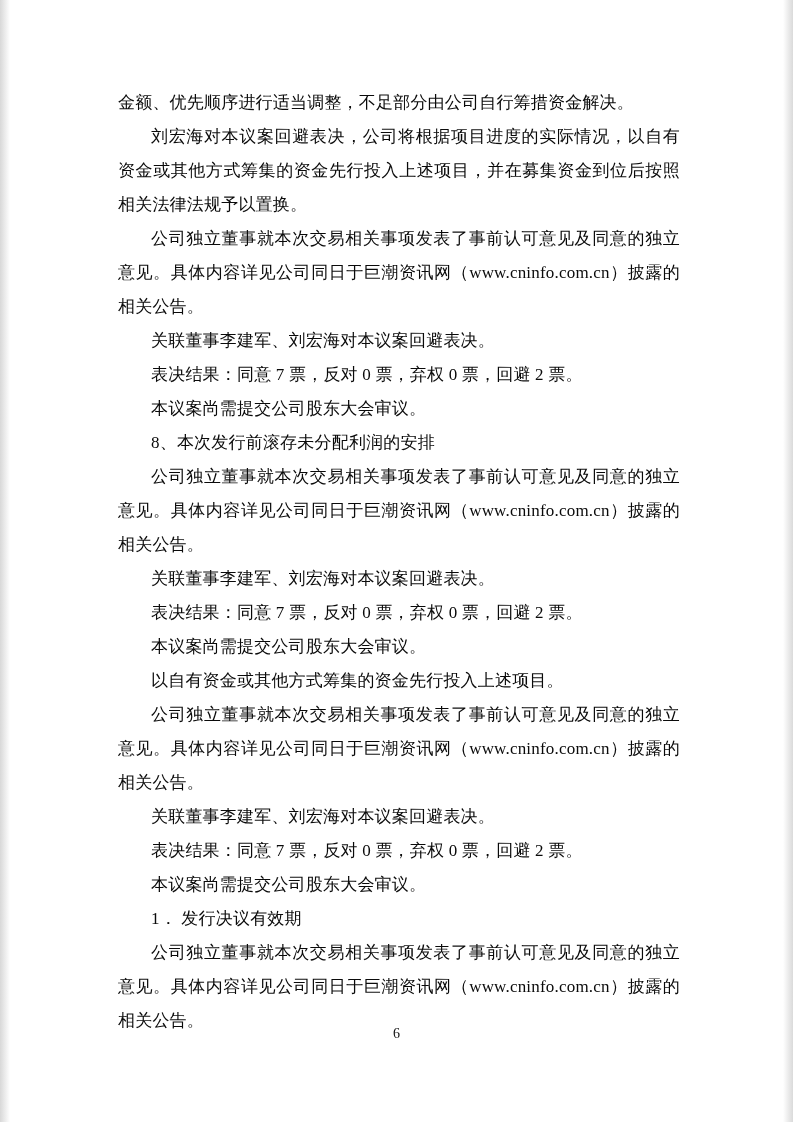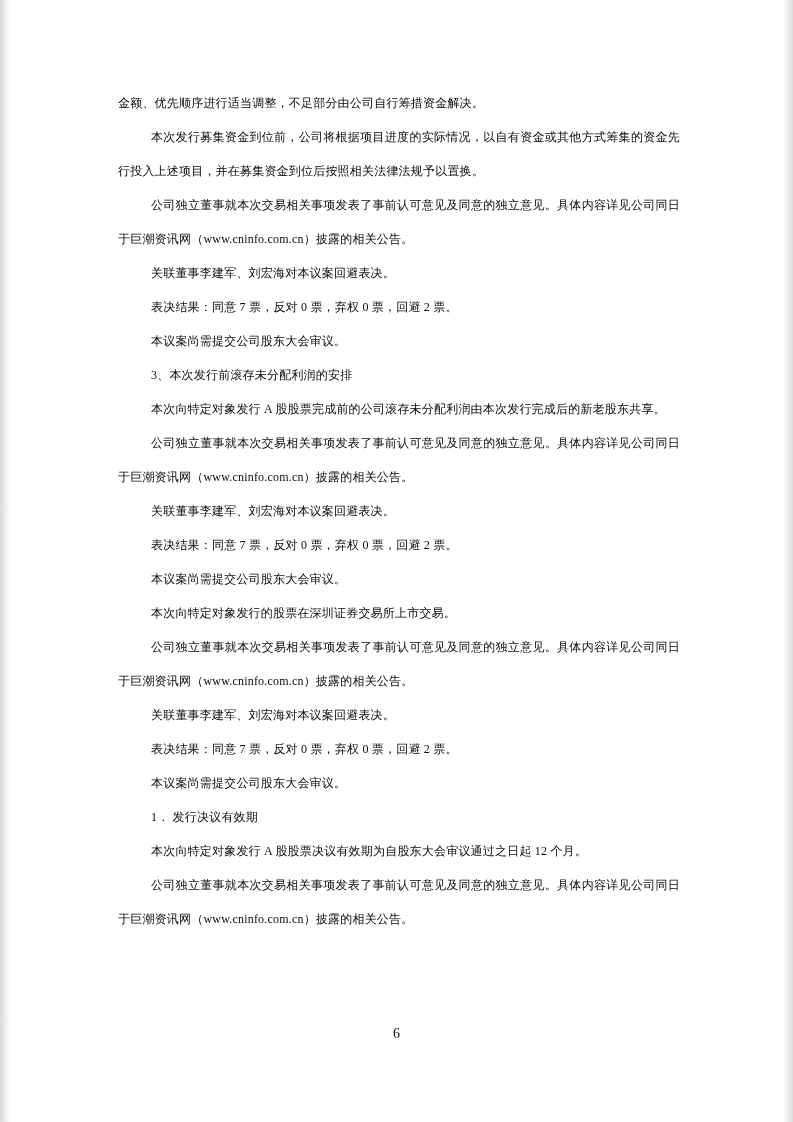--- a/index.html
+++ b/index.html
@@ -37,21 +37,21 @@
     pointer-events: none;
   }
   .content {
     position: absolute;
     left: 118px;
     top: 86px;
     width: 562px;
   }
   p.para {
     margin: 0 0 0 0;
-    font-size: 12px;
+    font-size: 17px;
     line-height: 34px;
     color: #0a0a0a;
     text-align: justify;
     text-justify: inter-ideograph;
     letter-spacing: 0.2px;
   }
   p.indent {
     text-indent: 33px;
   }
   p.indent-heading {
@@ -68,36 +68,34 @@
     font-family: "Liberation Serif", "DejaVu Serif", serif;
   }
 </style>
 </head>
 <body>
 
 <div class="page">
   <div class="content">
 
     <p class="para">金额、优先顺序进行适当调整，不足部分由公司自行筹措资金解决。</p>
-    <p class="para indent">本次发行募集资金到位前，公司将根据项目进度的实际情况，以自有资金或其他方式筹集的资金先行投入上述项目，并在募集资金到位后按照相关法律法规予以置换。</p>
+    <p class="para indent">刘宏海对本议案回避表决，公司将根据项目进度的实际情况，以自有资金或其他方式筹集的资金先行投入上述项目，并在募集资金到位后按照相关法律法规予以置换。</p>
     <p class="para indent">公司独立董事就本次交易相关事项发表了事前认可意见及同意的独立意见。具体内容详见公司同日于巨潮资讯网（www.cninfo.com.cn）披露的相关公告。</p>
     <p class="para indent">关联董事李建军、刘宏海对本议案回避表决。</p>
     <p class="para indent">表决结果：同意 7 票，反对 0 票，弃权 0 票，回避 2 票。</p>
     <p class="para indent">本议案尚需提交公司股东大会审议。</p>
-    <p class="para indent-heading">3、本次发行前滚存未分配利润的安排</p>
-    <p class="para indent">本次向特定对象发行 A 股股票完成前的公司滚存未分配利润由本次发行完成后的新老股东共享。</p>
+    <p class="para indent-heading">8、本次发行前滚存未分配利润的安排</p>
     <p class="para indent">公司独立董事就本次交易相关事项发表了事前认可意见及同意的独立意见。具体内容详见公司同日于巨潮资讯网（www.cninfo.com.cn）披露的相关公告。</p>
     <p class="para indent">关联董事李建军、刘宏海对本议案回避表决。</p>
     <p class="para indent">表决结果：同意 7 票，反对 0 票，弃权 0 票，回避 2 票。</p>
     <p class="para indent">本议案尚需提交公司股东大会审议。</p>
-    <p class="para indent">本次向特定对象发行的股票在深圳证券交易所上市交易。</p>
+    <p class="para indent">以自有资金或其他方式筹集的资金先行投入上述项目。</p>
     <p class="para indent">公司独立董事就本次交易相关事项发表了事前认可意见及同意的独立意见。具体内容详见公司同日于巨潮资讯网（www.cninfo.com.cn）披露的相关公告。</p>
     <p class="para indent">关联董事李建军、刘宏海对本议案回避表决。</p>
     <p class="para indent">表决结果：同意 7 票，反对 0 票，弃权 0 票，回避 2 票。</p>
     <p class="para indent">本议案尚需提交公司股东大会审议。</p>
     <p class="para indent-heading">1． 发行决议有效期</p>
-    <p class="para indent">本次向特定对象发行 A 股股票决议有效期为自股东大会审议通过之日起 12 个月。</p>
     <p class="para indent">公司独立董事就本次交易相关事项发表了事前认可意见及同意的独立意见。具体内容详见公司同日于巨潮资讯网（www.cninfo.com.cn）披露的相关公告。</p>
 
   </div>
 
   <div class="page-number">6</div>
 </div>
 
 </body></html>

